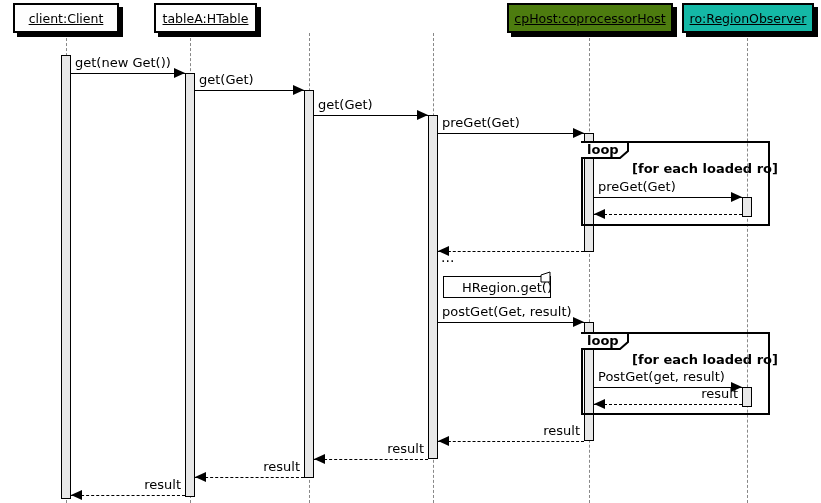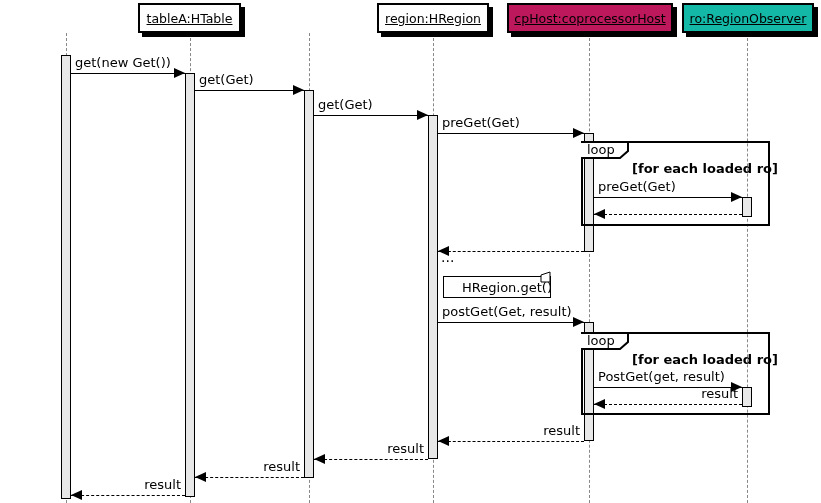--- a/index.html
+++ b/index.html
@@ -19,21 +19,21 @@
   .activation {
     position:absolute; width:10px; box-sizing:border-box;
     background:#e8e8e8; border:1px solid #000;
   }
   .msg-line { position:absolute; height:0; }
   .msg-line.solid { border-top:1px solid #000; }
   .msg-line.dashed { border-top:1px dashed #000; }
   .msg-head { position:absolute; width:0; height:0; border-top:5px solid transparent; border-bottom:5px solid transparent; }
   .msg-label { position:absolute; font-size:13px; line-height:16px; height:16px; white-space:nowrap; }
   .fragment { position:absolute; box-sizing:border-box; border:2px solid #000; background:transparent; }
-  .frag-op { position:absolute; font-weight:normal; font-size:13px; line-height:16px; }
+  .frag-op { position:absolute; font-weight:bold; font-size:13px; line-height:16px; }
   .frag-guard { position:absolute; font-weight:bold; font-size:13px; white-space:nowrap; transform:translateX(-100%); }
   .note-box {
     position:absolute; box-sizing:border-box; border:1px solid #000; background:#fefefe;
     display:flex; align-items:center; justify-content:center; font-size:13px; white-space:nowrap;
   }
   .ellipsis { position:absolute; font-size:14px; line-height:14px; }
 </style>
 </head>
 <body>
 
@@ -105,25 +105,25 @@
     <div class="abs msg-line dashed" style="left: 195px; top: 477px; width: 109px;"></div>
     <div class="abs msg-head" style="top: 472px; left: 195px; border-right: 11px solid rgb(0, 0, 0);"></div>
     <div class="abs msg-label" style="top: 459px; left: 300px; transform: translateX(-100%);">result</div>
     <div class="abs msg-line dashed" style="left: 71px; top: 495px; width: 114px;"></div>
     <div class="abs msg-head" style="top: 490px; left: 71px; border-right: 11px solid rgb(0, 0, 0);"></div>
     <div class="abs msg-label" style="top: 477px; left: 181px; transform: translateX(-100%);">result</div>
     <div class="abs note-box" style="left: 443px; top: 276px; width: 108px; height: 22px; background: rgb(254, 254, 254); padding-left: 20px;">HRegion.get()<div style="position: absolute; top: -6px; right: -2px; width: 12px; height: 12px;"><svg width="12" height="12">
           <polygon points="1,11 1,4 10,1 10,11" fill="#FEFEFE" stroke="#000000" stroke-width="1"></polygon>
         </svg></div></div>
     <div class="abs ellipsis" style="left: 441px; top: 250px;">...</div>
-    <div class="abs participant-box" style="left: 138px; width: 103px; background: rgb(254, 254, 254); box-shadow: rgb(0, 0, 0) 4px 4px 0px;">
+    <div class="abs participant-box" style="left: 13px; width: 106px; background: rgb(254, 254, 254); box-shadow: rgb(0, 0, 0) 4px 4px 0px;">
+      <span class="participant-label">client:Client</span>
+    </div>
+    <div class="abs participant-box" style="left: 154px; width: 103px; background: rgb(254, 254, 254); box-shadow: rgb(0, 0, 0) 4px 4px 0px;">
       <span class="participant-label">tableA:HTable</span>
     </div>
-    <div class="abs participant-box" style="left: 377px; width: 112px; background: rgb(254, 254, 254); box-shadow: rgb(0, 0, 0) 4px 4px 0px;">
-      <span class="participant-label">region:HRegion</span>
-    </div>
-    <div class="abs participant-box" style="left: 507px; width: 166px; background: #be185d; box-shadow: rgb(0, 0, 0) 4px 4px 0px;">
+    <div class="abs participant-box" style="left: 507px; width: 166px; background: #4d7c0f; box-shadow: rgb(0, 0, 0) 4px 4px 0px;">
       <span class="participant-label">cpHost:coprocessorHost</span>
     </div>
     <div class="abs participant-box" style="left: 682px; width: 132px; background: #14b8a6; box-shadow: rgb(0, 0, 0) 4px 4px 0px;">
       <span class="participant-label">ro:RegionObserver</span>
     </div>
   </div>
 
 </body></html>

